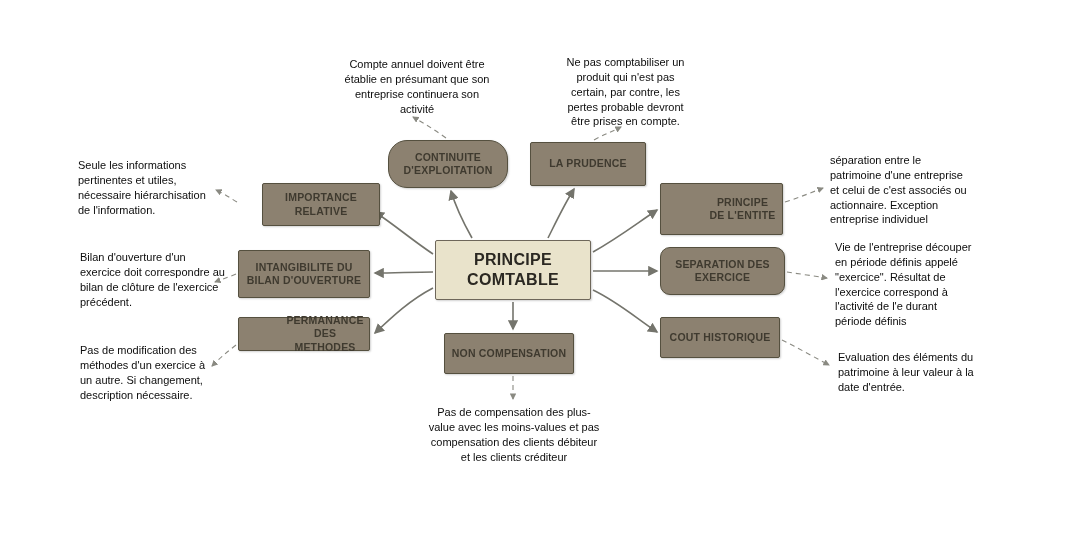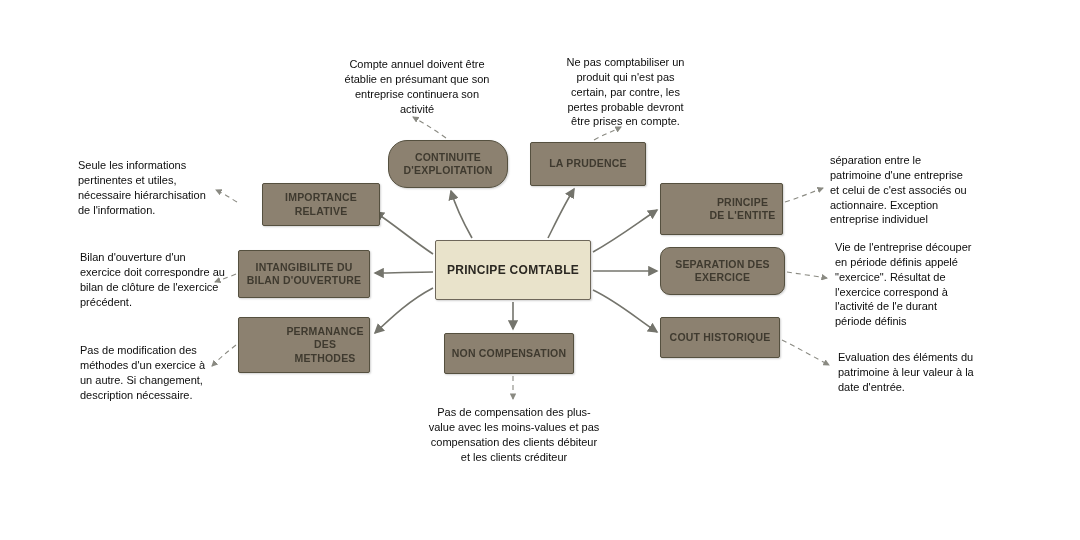--- a/index.html
+++ b/index.html
@@ -26,39 +26,39 @@
     font-size:10.5px;
     line-height:1.25;
     color:#3f3a2f;
     padding:3px 6px;
     letter-spacing:0.2px;
     box-shadow:1px 1px 2px rgba(0,0,0,0.18);
   }
   .node.center {
     background:#e9e3cb;
     border:1px solid #6e675a;
-    font-size:12px;
+    font-size:16px;
     color:#2b2822;
     letter-spacing:0.3px;
   }
   .annotation {
     position:absolute;
     font-size:11px;
     line-height:1.35;
     color:#0c0c0c;
   }
   .annotation.centered { text-align:center; }
 
   
   .n-center        { left:435px; top:240px; width:156px; height:60px; }
   .n-continuite    { left:388px; top:140px; width:120px; height:48px;border-radius:19px; }
   .n-prudence      { left:530px; top:142px; width:116px; height:44px; }
   .n-importance    { left:240px; top:183px; width:118px; height:43px;margin-left:22px; }
   .n-intangibilite { left:238px; top:250px; width:132px; height:48px; }
-  .n-permanance    { left:238px; top:317px; width:132px; height:56px;padding-left:48px; }
+  .n-permanance    { left:238px; top:317px; width:132px; height:34px;padding-left:48px; }
   .n-entite        { left:660px; top:183px; width:123px; height:52px;padding-left:48px; }
   .n-separation    { left:660px; top:247px; width:125px; height:48px;border-radius:10px; }
   .n-cout          { left:660px; top:317px; width:120px; height:41px; }
   .n-noncomp      { left:444px; top:333px; width:130px; height:41px; }
 
   
   .a-continuite    { left:342px; top:57px;  width:150px; }
   .a-prudence      { left:558px; top:55px;  width:135px; }
   .a-importance    { left:78px;  top:158px; width:140px; }
   .a-intangibilite { left:80px;  top:250px; width:145px; }

